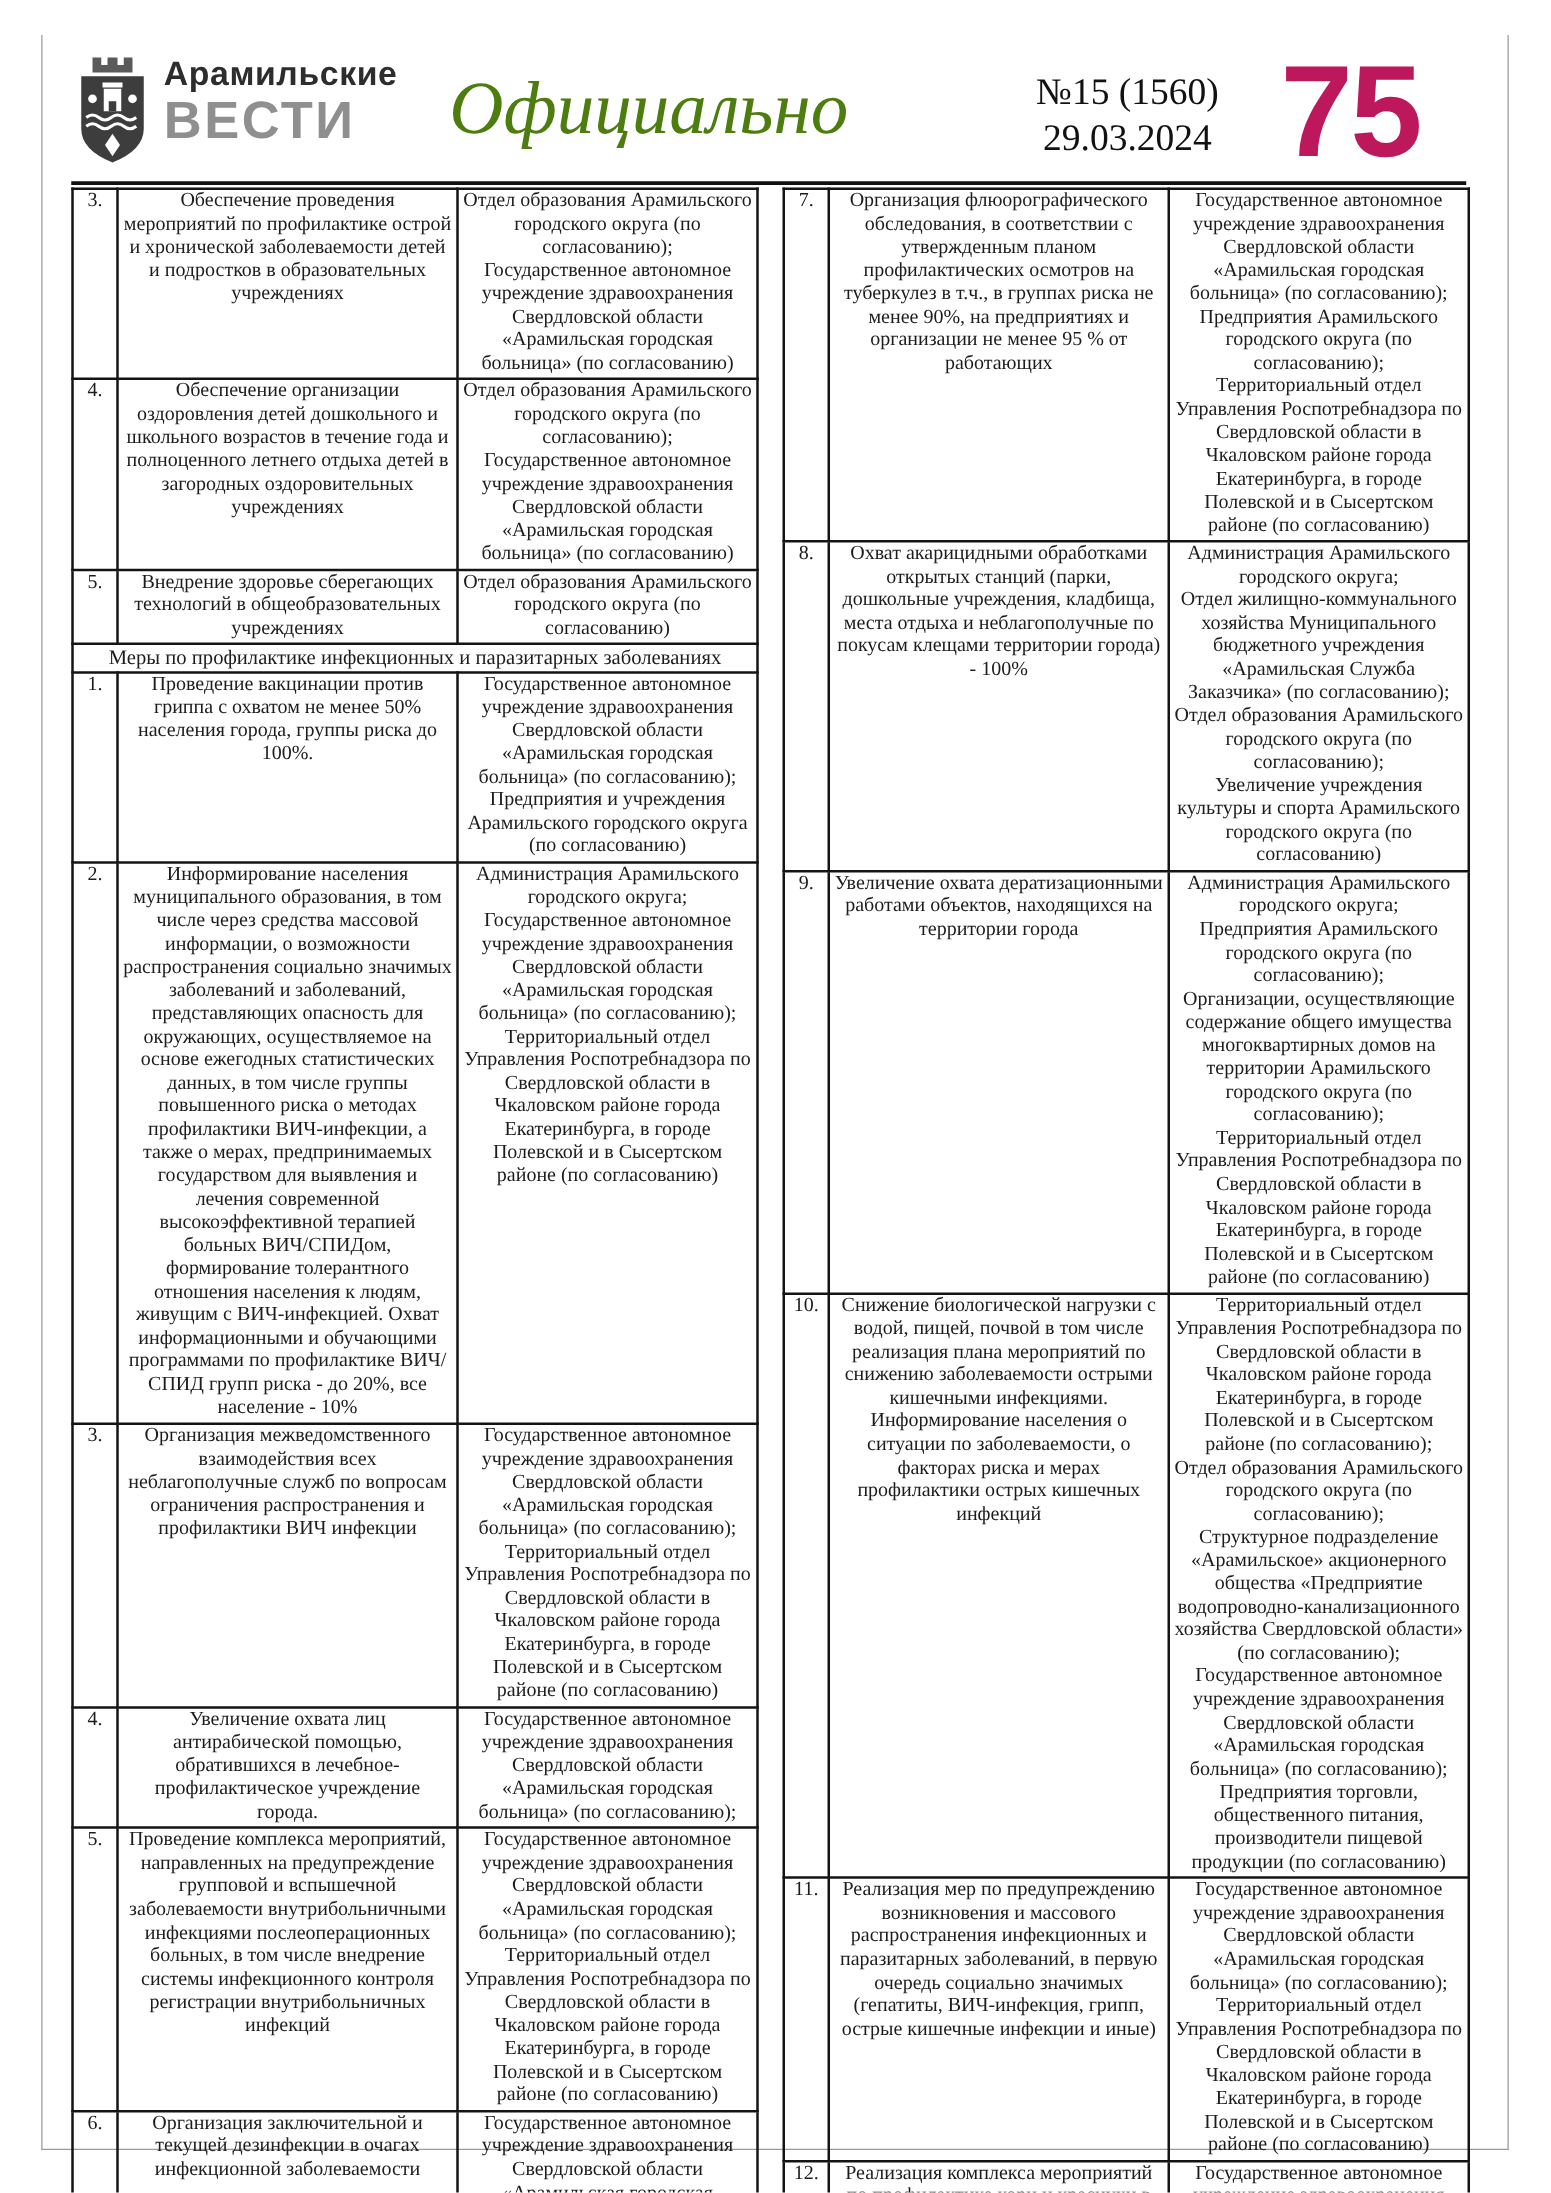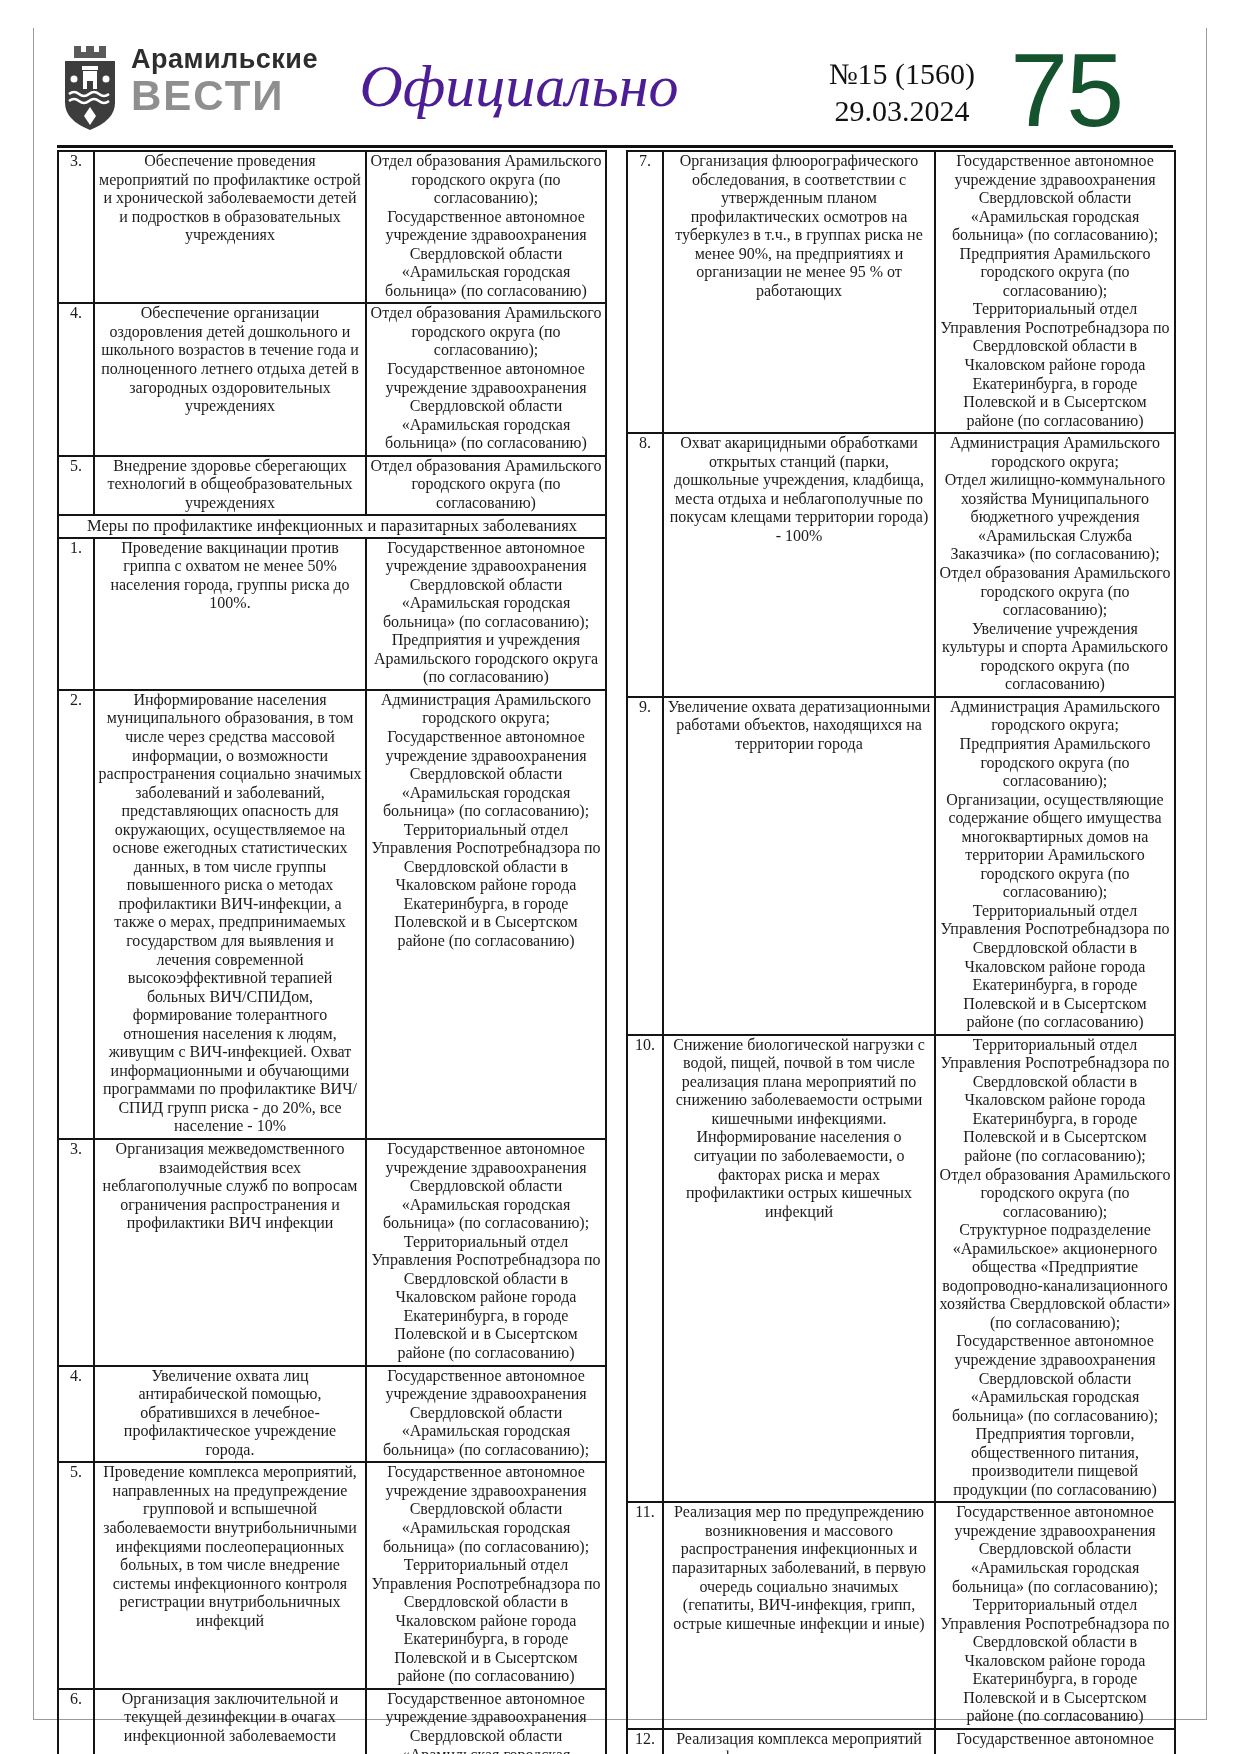--- a/index.html
+++ b/index.html
@@ -14,26 +14,26 @@
 
   
   .header { position:absolute; left:57px; top:42px; width:1116px; height:100px; }
   .brand { position:absolute; left:0; top:2px; display:flex; align-items:flex-start;justify-content:space-between; }
   .brand svg { display:block; }
   .brand-text { margin-left:8px; font-family:"Liberation Sans", sans-serif; }
   .brand-top { font-size:27px; font-weight:bold; color:#2d2d2d; letter-spacing:0.5px; }
   .brand-bottom { font-size:42px; font-weight:bold; color:#8f8f8f; letter-spacing:2px; line-height:0.92; margin-top:2px; }
   .section-title {
     position:absolute; left:252px; top:8px; width:420px; text-align:center;
-    font-size:60px; font-style:italic; font-weight:normal; color:#4c1d95; line-height:1.2;
+    font-size:60px; font-style:italic; font-weight:normal; color:#4d7c0f; line-height:1.2;
   }
   .issue-block { position:absolute; right:198px; top:14px; text-align:center; font-size:30px; line-height:1.22; color:#111; }
   .page-number {
-    position:absolute; right:51px; top:-4px; font-family:"Liberation Sans", sans-serif;
-    font-size:104px; font-weight:normal; color:#14532d; line-height:1; letter-spacing:-2px;
+    position:absolute; right:37px; top:-4px; font-family:"Liberation Sans", sans-serif;
+    font-size:104px; font-weight:bold; color:#be185d; line-height:1; letter-spacing:-2px;
   }
 
   .rule { position:absolute; top:145px; left:57px; width:1116px; height:3px; background:#101010; }
 
   
   .columns { position:absolute; top:150px; left:57px; width:1116px; display:flex; gap:19px; align-items:flex-start; }
   table { border-collapse:collapse; table-layout:fixed; width:548px; }
   td {
     border:2px solid #141414; vertical-align:top; text-align:center;
     font-size:16px; line-height:1.16; padding:0 3px 2px; overflow-wrap:break-word; hyphens:auto;

